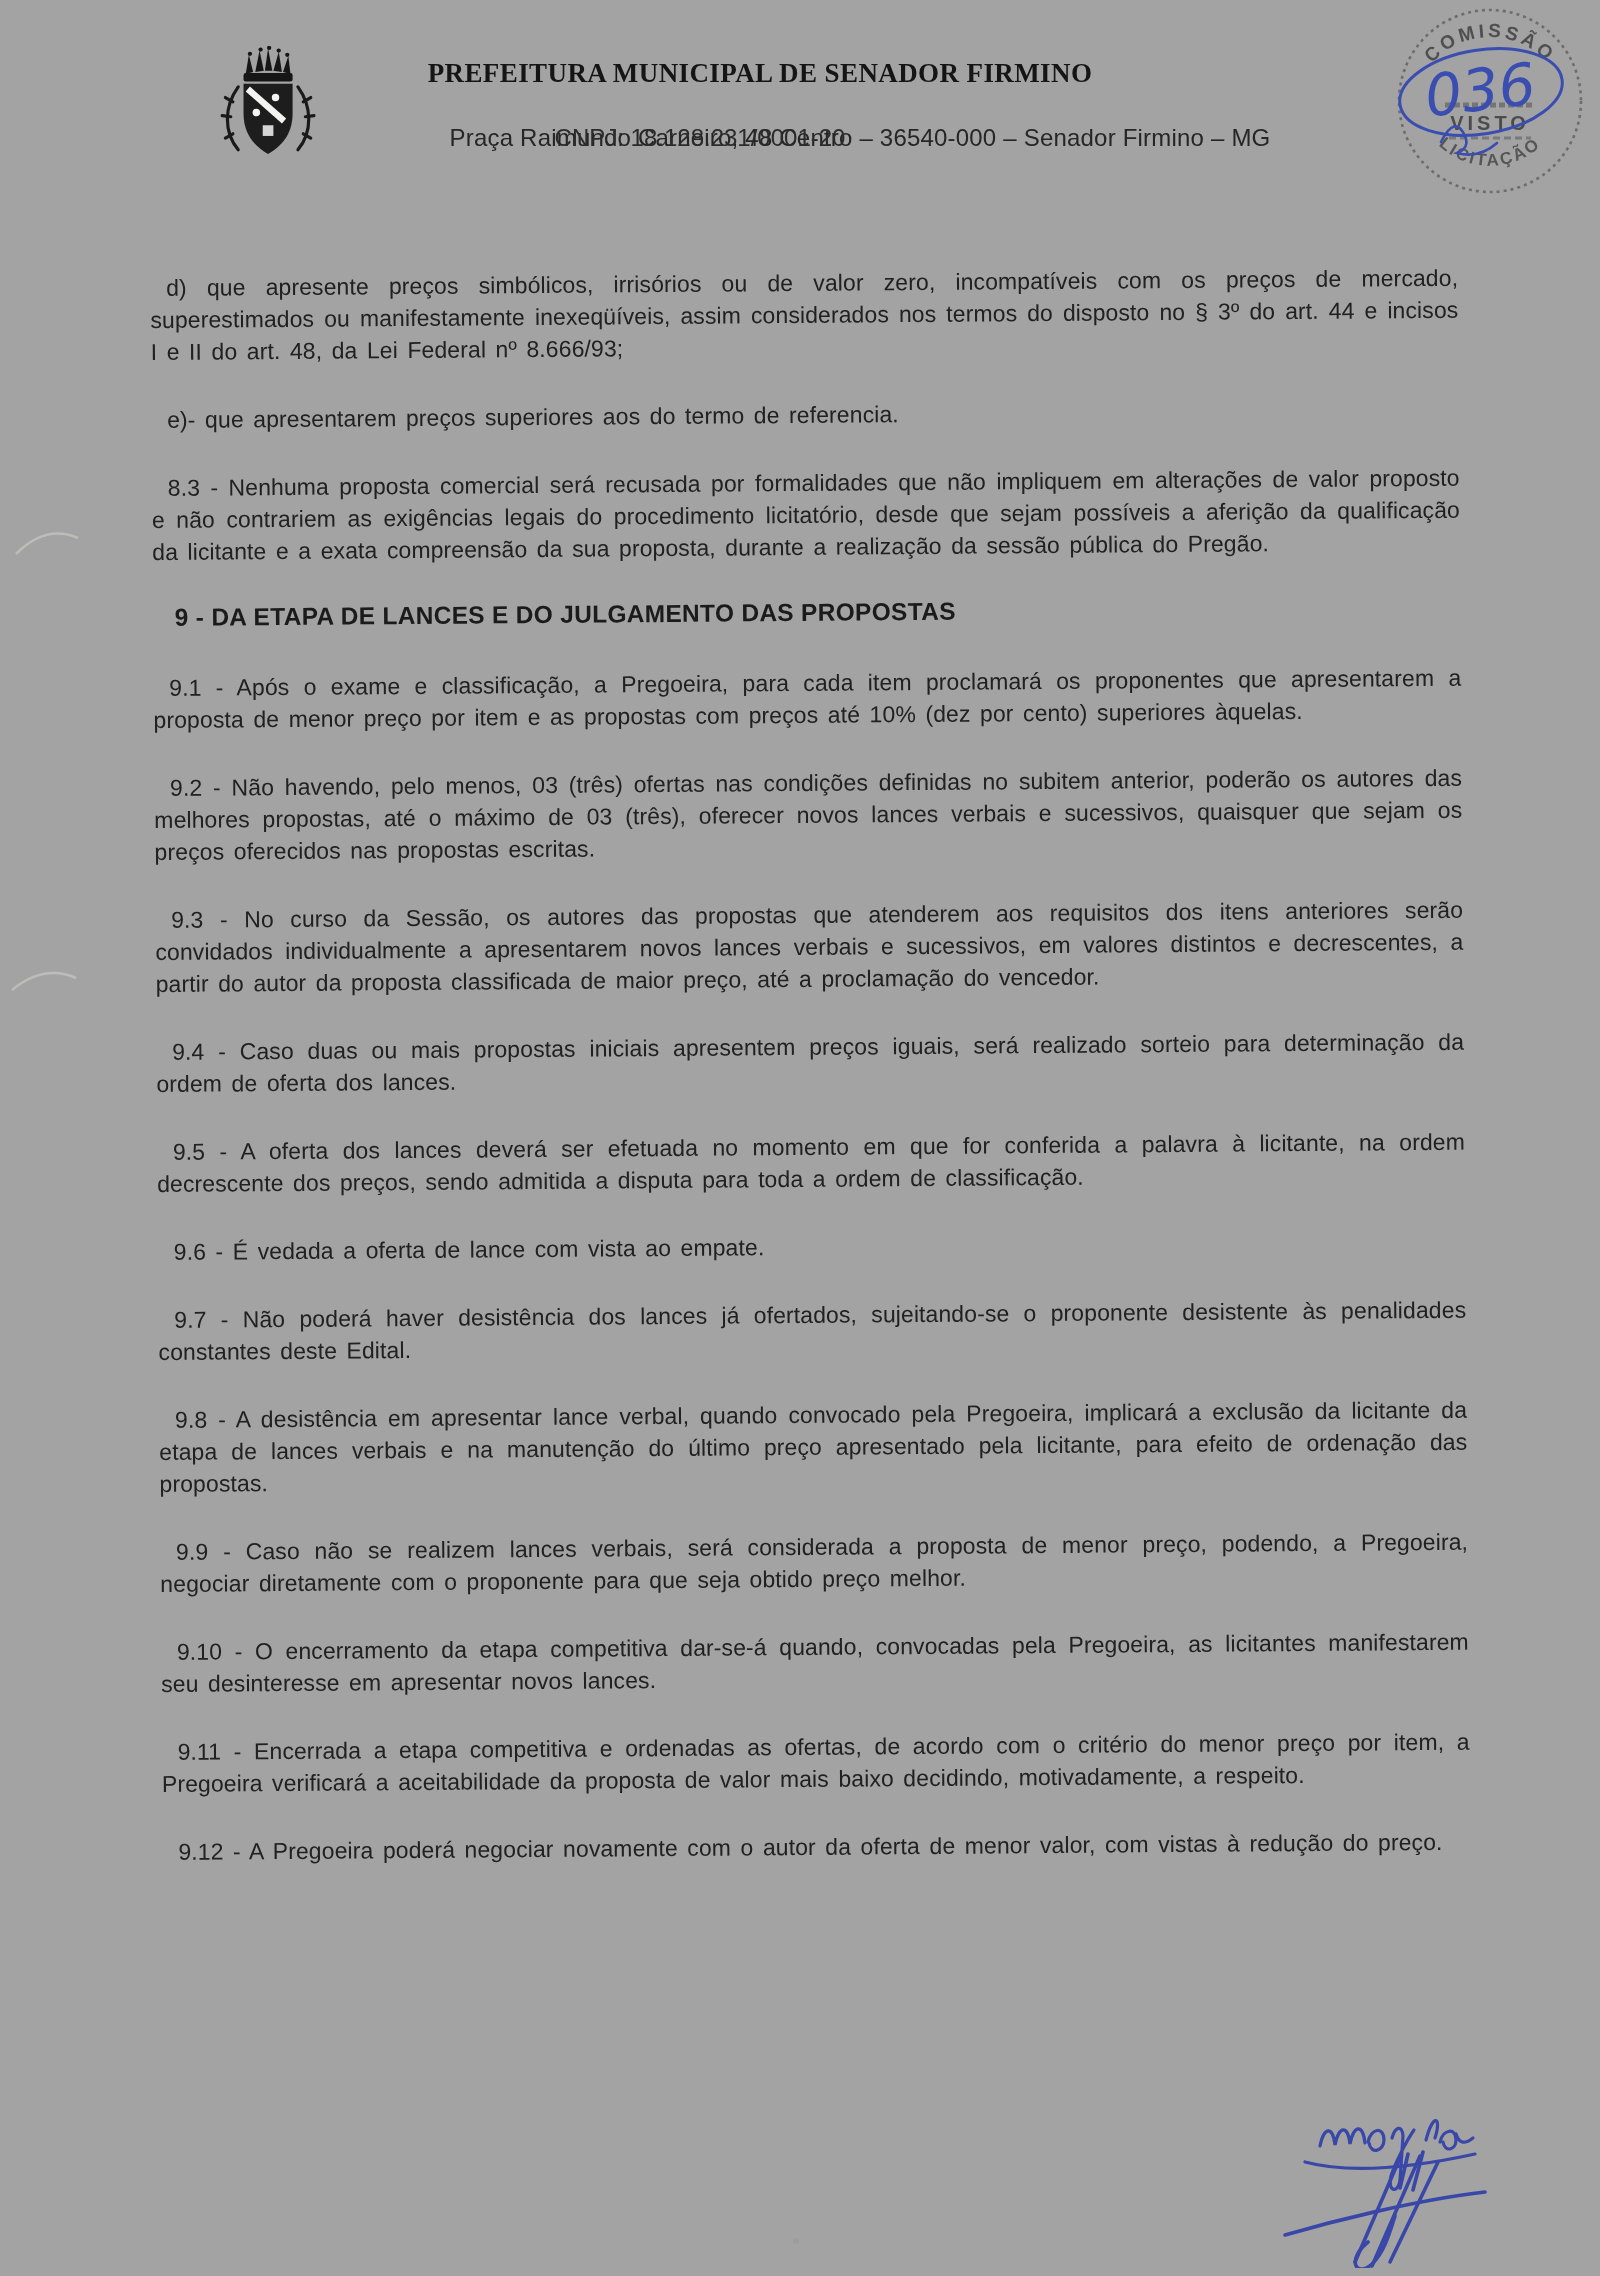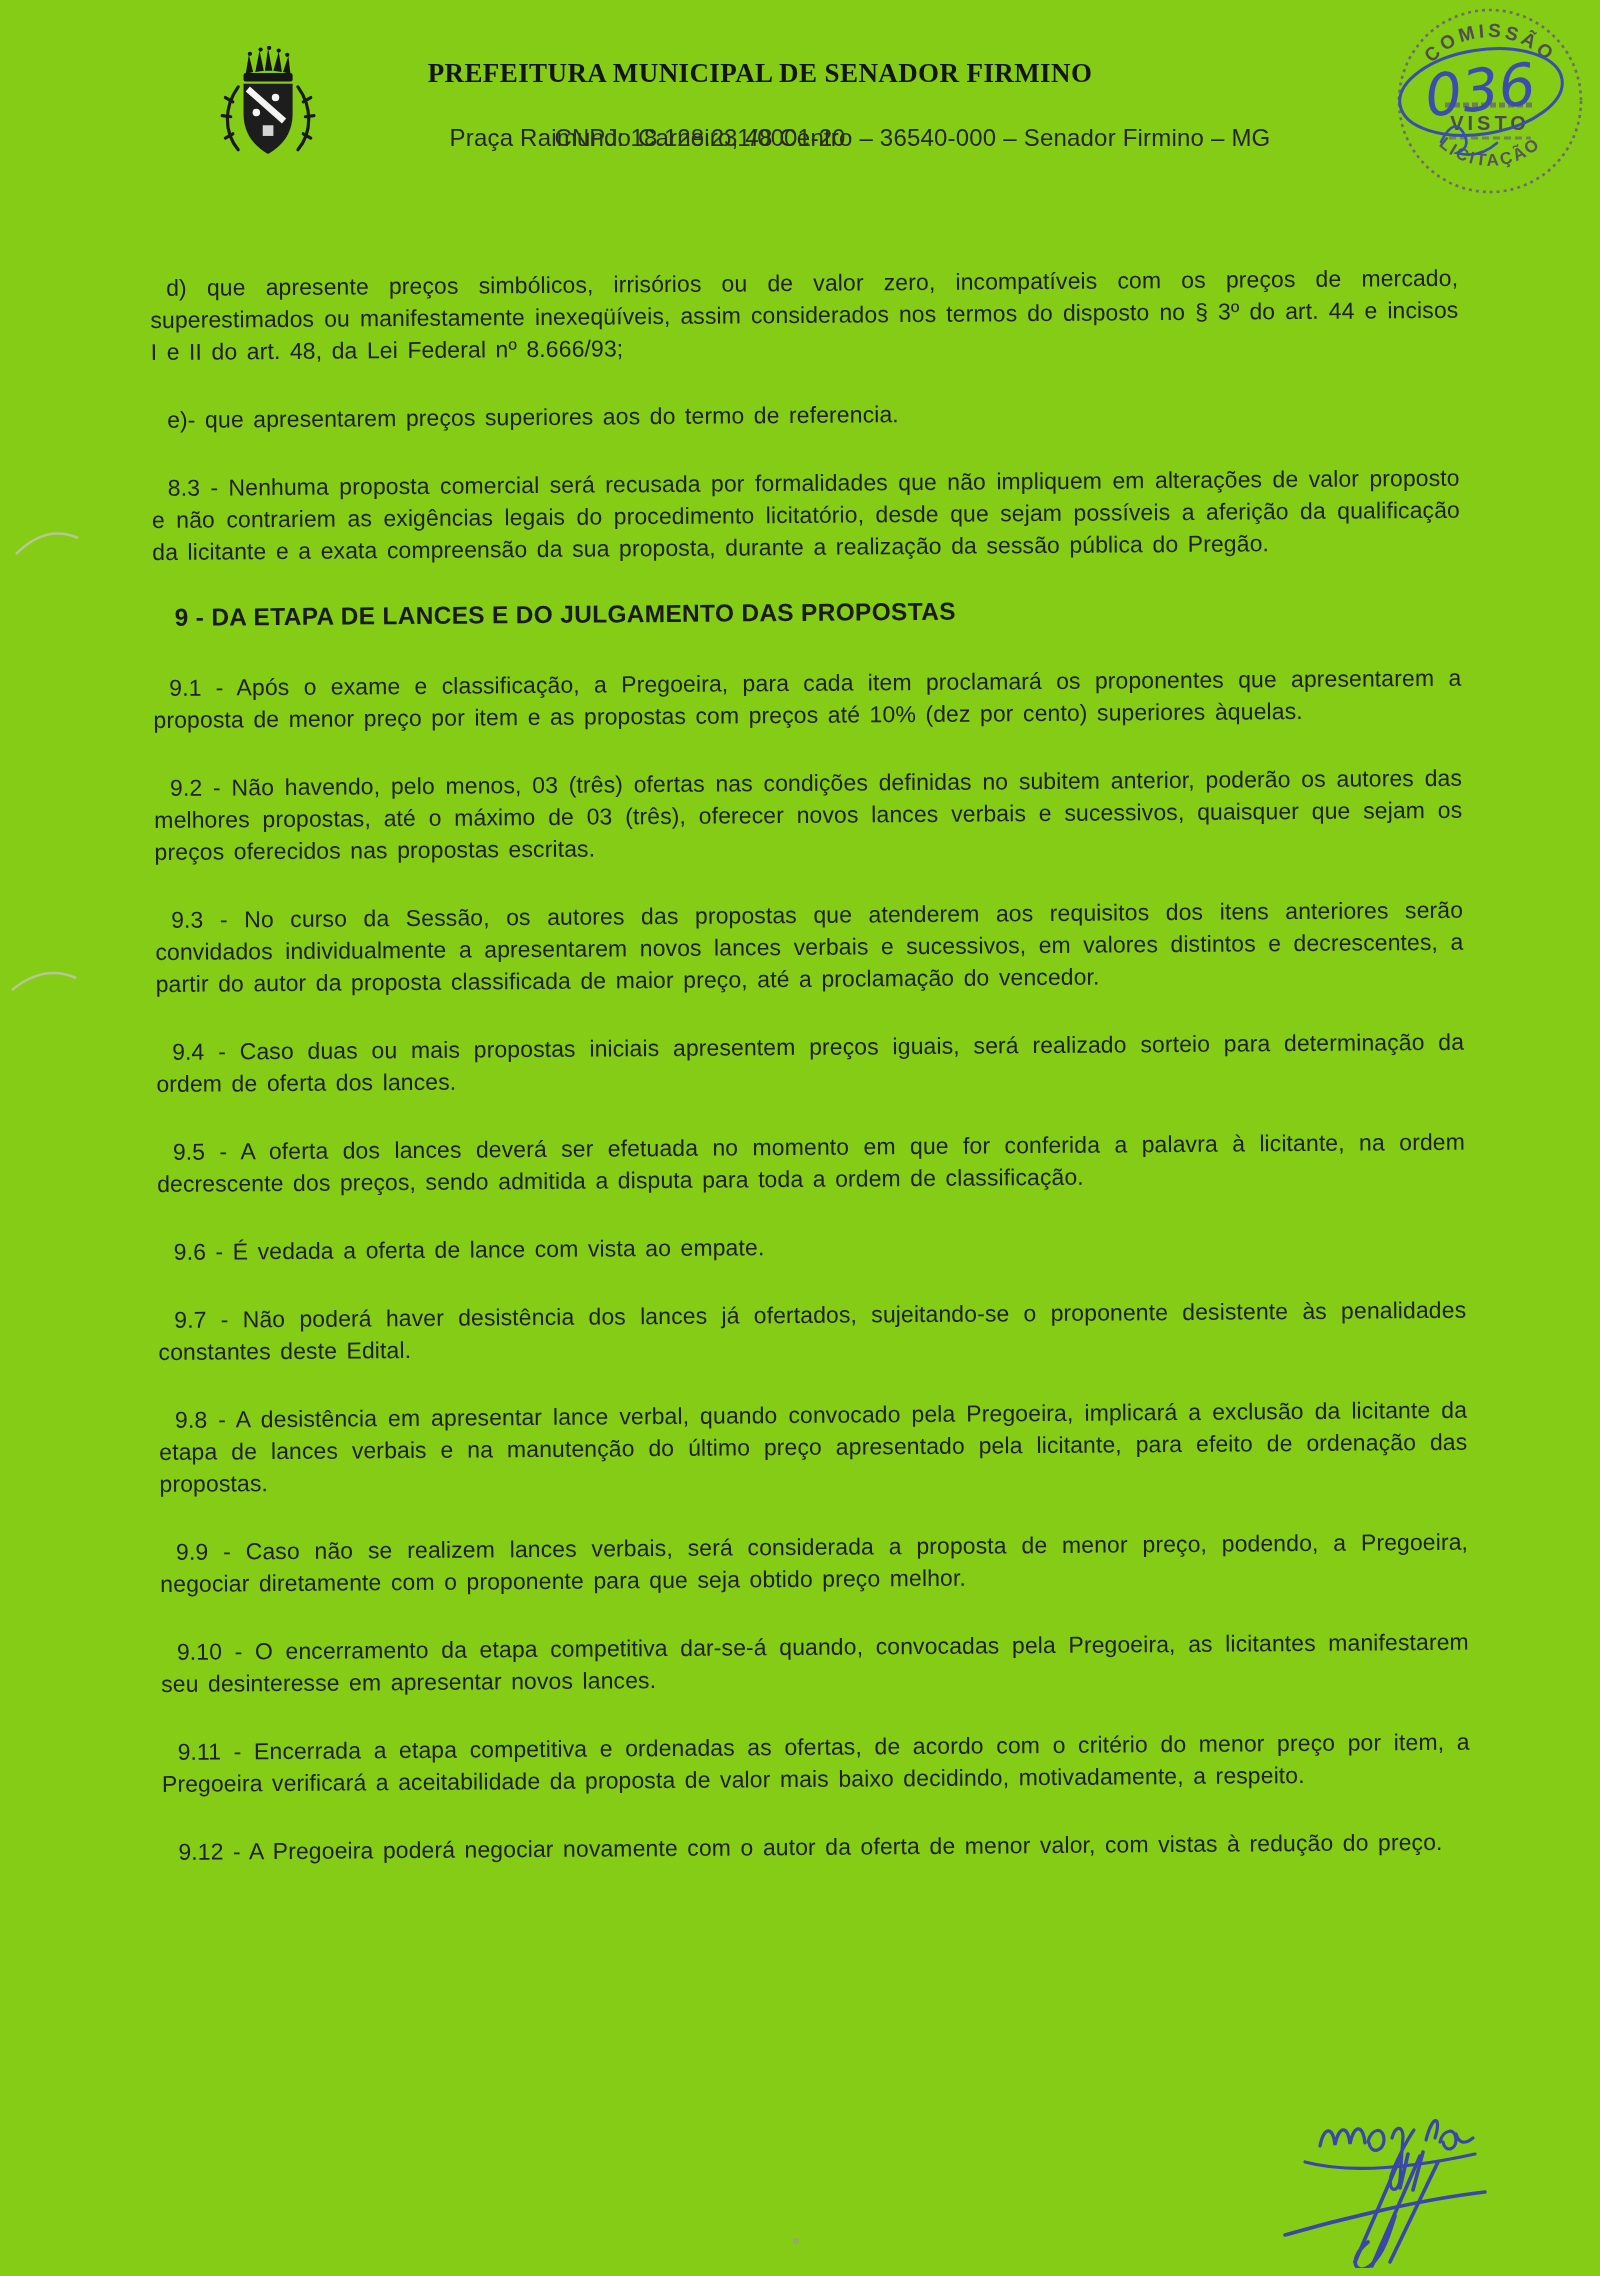--- a/index.html
+++ b/index.html
@@ -1,18 +1,18 @@
 <!DOCTYPE html>
 <html><head>
 <meta charset="utf-8">
 <style>
   html,body { margin:0; padding:0; background:#e8e6e2; }
   .page {
     position:relative; width:1600px; height:2276px;
-    background:#84cc16; overflow:hidden;
+    background:#a3a3a3; overflow:hidden;
     font-family:"Liberation Sans", sans-serif; color:#202020;
   }
 
   
   .logo { position:absolute; left:203px; top:46px; width:128px; height:118px; }
   .hdr-title {
     position:absolute; left:410px; top:58px; width:700px; text-align:center;
     font-family:"Liberation Serif", serif; font-weight:bold; font-size:27px;
     letter-spacing:.4px; color:#151515;
   }

